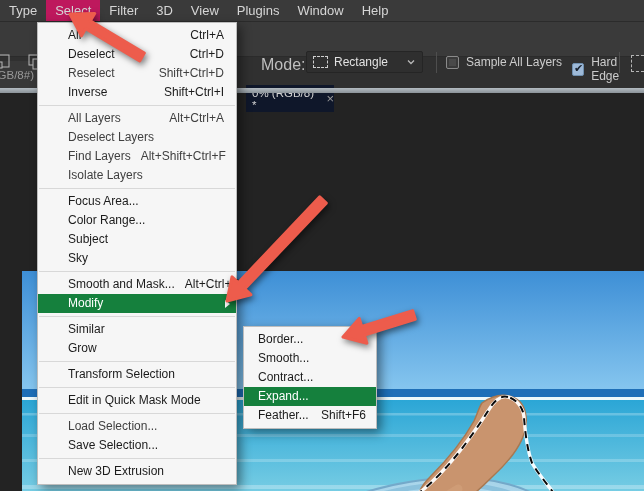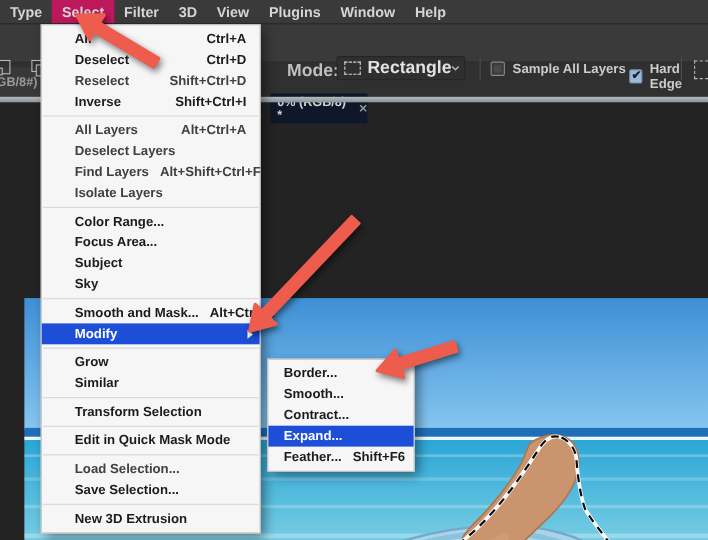--- a/index.html
+++ b/index.html
@@ -1,33 +1,33 @@
 <!DOCTYPE html>
 <html><head>
 <meta charset="utf-8">
 <style>
   html,body{margin:0;padding:0;background:#232323;}
   #app{position:relative;width:644px;height:491px;overflow:hidden;
-       font-family:"Liberation Sans",sans-serif;background:#232323;font-weight:bold;}
+       font-family:"Liberation Sans",sans-serif;background:#232323;}
 
   
   .menubar{position:absolute;left:0;top:0;width:644px;height:22px;background:#3a3a3a;
            display:flex;align-items:stretch;z-index:5;border-bottom:1px solid #2b2b2b;box-sizing:border-box;}
   .mb-item{color:#d6d6d6;font-size:13px;line-height:22px;padding:0 9px;cursor:default;white-space:nowrap;}
   .mb-item.active{background:#be185d;}
 
   
   .optionsbar{position:absolute;left:0;top:22px;width:644px;height:35px;background:#3a3a3a;
               border-bottom:1px solid #2b2b2b;box-sizing:border-box;z-index:4;}
   .ob-icon{position:absolute;top:31px;}
   .ob-label{position:absolute;top:34px;font-size:16px;color:#bfbfbf;}
   .mode-dd{position:absolute;left:306px;top:29px;width:117px;height:22px;background:#2f2f2f;
            border:1px solid #252525;border-radius:2px;display:flex;align-items:center;box-sizing:border-box;}
   .marquee{width:13px;height:10px;border:1px dashed #cfcfcf;margin:0 6px 0 6px;flex:none;}
-  .mode-dd .val{color:#e2e2e2;font-size:16px;flex:1;}
+  .mode-dd .val{color:#e2e2e2;font-size:12px;flex:1;}
   .chev{width:8px;height:8px;margin-right:7px;flex:none;}
   .vsep{position:absolute;top:30px;width:1px;height:21px;background:#4e4e4e;}
   .cbgroup{position:absolute;top:33px;display:flex;align-items:center;}
   .cb{width:13px;height:13px;box-sizing:border-box;border:1px solid #8a8a8a;background:#3a3a3a;
       margin-right:7px;position:relative;border-radius:2px;}
   .cb .inner{position:absolute;left:2px;top:2px;right:2px;bottom:2px;background:#4a4a4a;}
   .cb.checked{background:#9db9d8;border-color:#6f90b0;}
   .cb.checked::after{content:"\2714";position:absolute;left:1px;top:-2px;font-size:11px;color:#17212e;}
   .cblabel{font-size:12px;color:#cccccc;}
   .dashed-sq{position:absolute;left:631px;top:33px;width:16px;height:15px;border:1px dashed #b5b5b5;}
@@ -48,21 +48,21 @@
   
   .panel{position:absolute;background:#f6f6f6;border:1px solid #bdbdbd;box-sizing:border-box;
          box-shadow:4px 4px 10px rgba(0,0,0,.45);padding:3px 0;z-index:10;}
   #select-menu{left:37px;top:22px;width:200px;}
   #modify-submenu{left:243px;top:286px;width:134px;z-index:11;margin-top:40px;}
   .mi{height:19px;line-height:19px;padding:0 12px 0 30px;font-size:12px;color:#1b1b1b;
       display:flex;justify-content:space-between;position:relative;cursor:default;white-space:nowrap;}
   #modify-submenu .mi{padding:0 10px 0 14px;}
   .mi .sc{margin-left:10px;}
   .mi.disabled{color:#404040;text-align:center;}
-  .mi.hl{background:#1d4ed8;color:#ffffff;}
+  .mi.hl{background:#15803d;color:#ffffff;}
   .mi .caret{position:absolute;right:6px;top:50%;transform:translateY(-50%);width:0;height:0;
              border-left:5px solid currentColor;border-top:4px solid transparent;border-bottom:4px solid transparent;}
   .sep{height:1px;background:#d8d8d8;margin:3px 1px;}
 
   
   #arrows{position:absolute;left:0;top:0;z-index:20;pointer-events:none;}
 </style>
 </head>
 <body>
 
@@ -246,46 +246,46 @@
       </div>
       <div class="mi disabled">
         <span class="lab">Find Layers</span>
         <span class="sc">Alt+Shift+Ctrl+F</span>
       </div>
       <div class="mi disabled">
         <span class="lab">Isolate Layers</span>
       </div>
       <div class="sep"></div>
       <div class="mi">
+        <span class="lab">Focus Area...</span>
+      </div>
+      <div class="mi">
         <span class="lab">Color Range...</span>
-      </div>
-      <div class="mi">
-        <span class="lab">Focus Area...</span>
       </div>
       <div class="mi">
         <span class="lab">Subject</span>
       </div>
       <div class="mi">
         <span class="lab">Sky</span>
       </div>
       <div class="sep"></div>
       <div class="mi">
         <span class="lab">Smooth and Mask...</span>
         <span class="sc">Alt+Ctrl+R</span>
       </div>
       <div class="mi hl">
         <span class="lab">Modify</span>
         <span class="caret"></span>
       </div>
       <div class="sep"></div>
       <div class="mi">
+        <span class="lab">Similar</span>
+      </div>
+      <div class="mi">
         <span class="lab">Grow</span>
-      </div>
-      <div class="mi">
-        <span class="lab">Similar</span>
       </div>
       <div class="sep"></div>
       <div class="mi">
         <span class="lab">Transform Selection</span>
       </div>
       <div class="sep"></div>
       <div class="mi">
         <span class="lab">Edit in Quick Mask Mode</span>
       </div>
       <div class="sep"></div>

